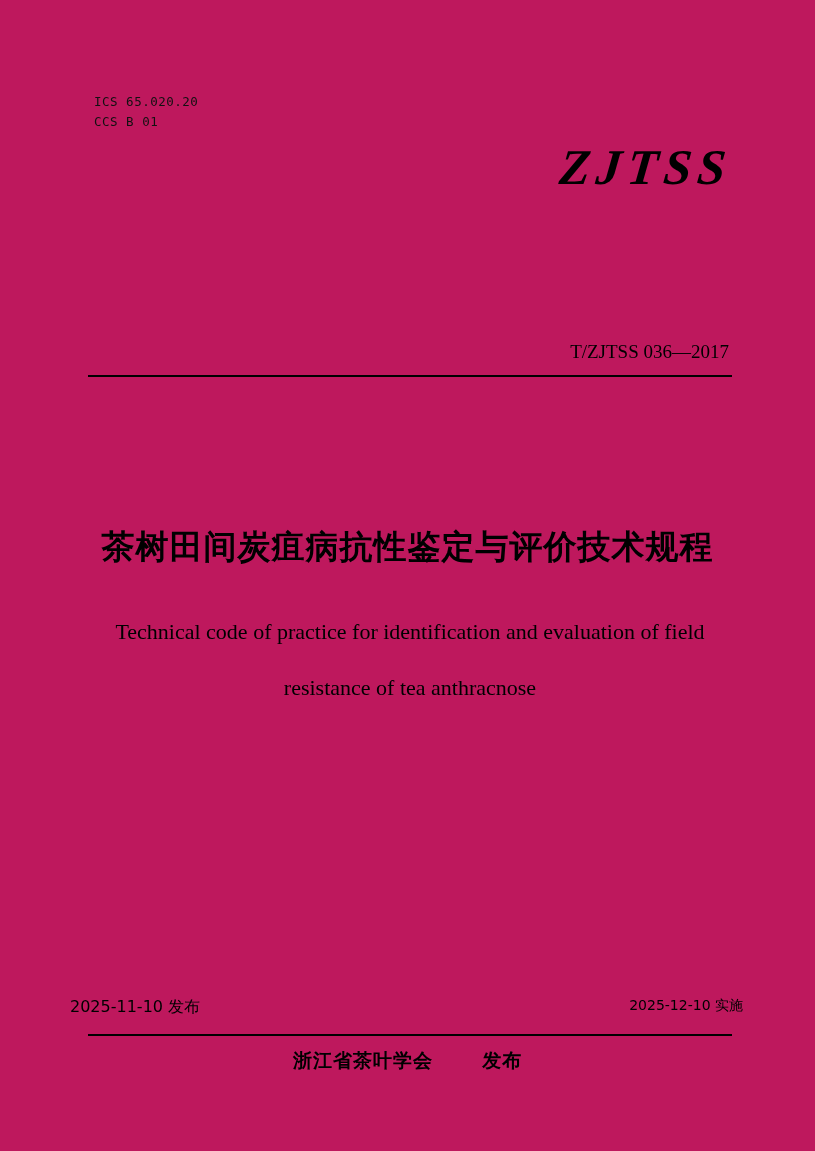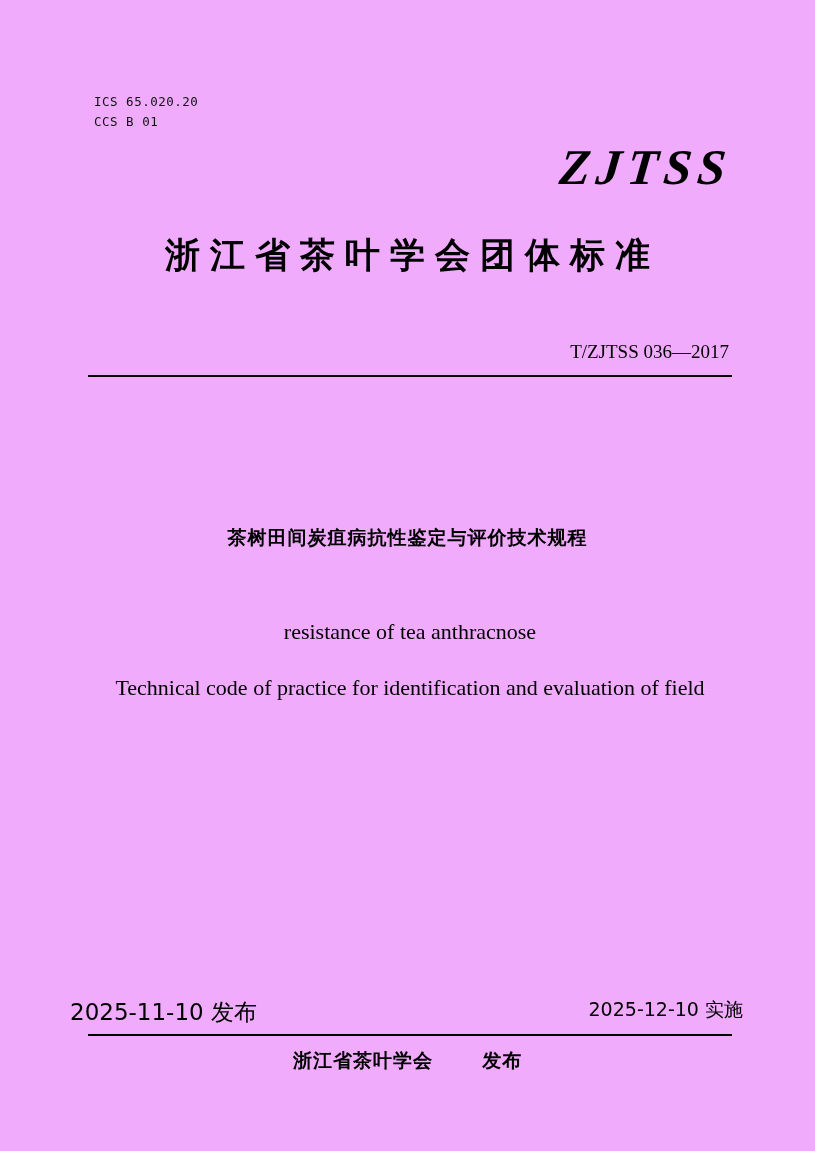--- a/index.html
+++ b/index.html
@@ -9,21 +9,21 @@
   }
   body {
     font-family: "Liberation Serif", serif;
     color: #000000;
   }
   .page {
     position: relative;
     width: 815px;
     height: 1151px;
     margin: 0 auto;
-    background: #f0abfc;
+    background: #be185d;
     overflow: hidden;
   }
 
   
   .ics-block {
     position: absolute;
     left: 94px;
     top: 92px;
     font-family: "DejaVu Sans Mono", monospace;
     font-size: 12.5px;
@@ -83,21 +83,21 @@
 
   
   .title-cn {
     position: absolute;
     left: 0;
     right: 0;
     top: 525px;
     text-align: center;
     font-family: "DejaVu Sans", sans-serif;
     font-weight: bold;
-    font-size: 19px;
+    font-size: 33px;
     letter-spacing: 1px;
     color: #000;
   }
   .title-en {
     position: absolute;
     left: 90px;
     right: 85px;
     top: 604px;
     text-align: center;
     font-family: "Liberation Serif", serif;
@@ -105,29 +105,29 @@
     line-height: 56px;
     color: #000;
   }
 
   
   .date-left {
     position: absolute;
     left: 70px;
     top: 997px;
     font-family: "DejaVu Sans", sans-serif;
-    font-size: 23px;
+    font-size: 16px;
     color: #000;
   }
   .date-right {
     position: absolute;
     right: 72px;
     top: 997px;
     font-family: "DejaVu Sans", sans-serif;
-    font-size: 19px;
+    font-size: 14px;
     color: #000;
   }
   .rule-bottom {
     position: absolute;
     left: 88px;
     right: 83px;
     top: 1034px;
     height: 2px;
     background: #000;
   }
@@ -153,31 +153,30 @@
 
 <div class="page">
 
   <div class="ics-block">
     <div>ICS 65.020.20</div>
     <div>CCS B 01</div>
   </div>
 
   <div class="logo">ZJTSS</div>
 
-  <div class="org-line">浙江省茶叶学会团体标准</div>
 
   <div class="std-no">T/ZJTSS 036—2017</div>
 
   <div class="rule-top"></div>
 
   <div class="title-cn">茶树田间炭疽病抗性鉴定与评价技术规程</div>
 
   <div class="title-en">
+    <div>Technical code of practice for identification and evaluation of field</div>
     <div>resistance of tea anthracnose</div>
-    <div>Technical code of practice for identification and evaluation of field</div>
   </div>
 
   <div class="date-left">2025-11-10 发布</div>
   <div class="date-right">2025-12-10 实施</div>
 
   <div class="rule-bottom"></div>
 
   <div class="publisher">
     <span>浙江省茶叶学会</span>
     <span class="gap"></span>

